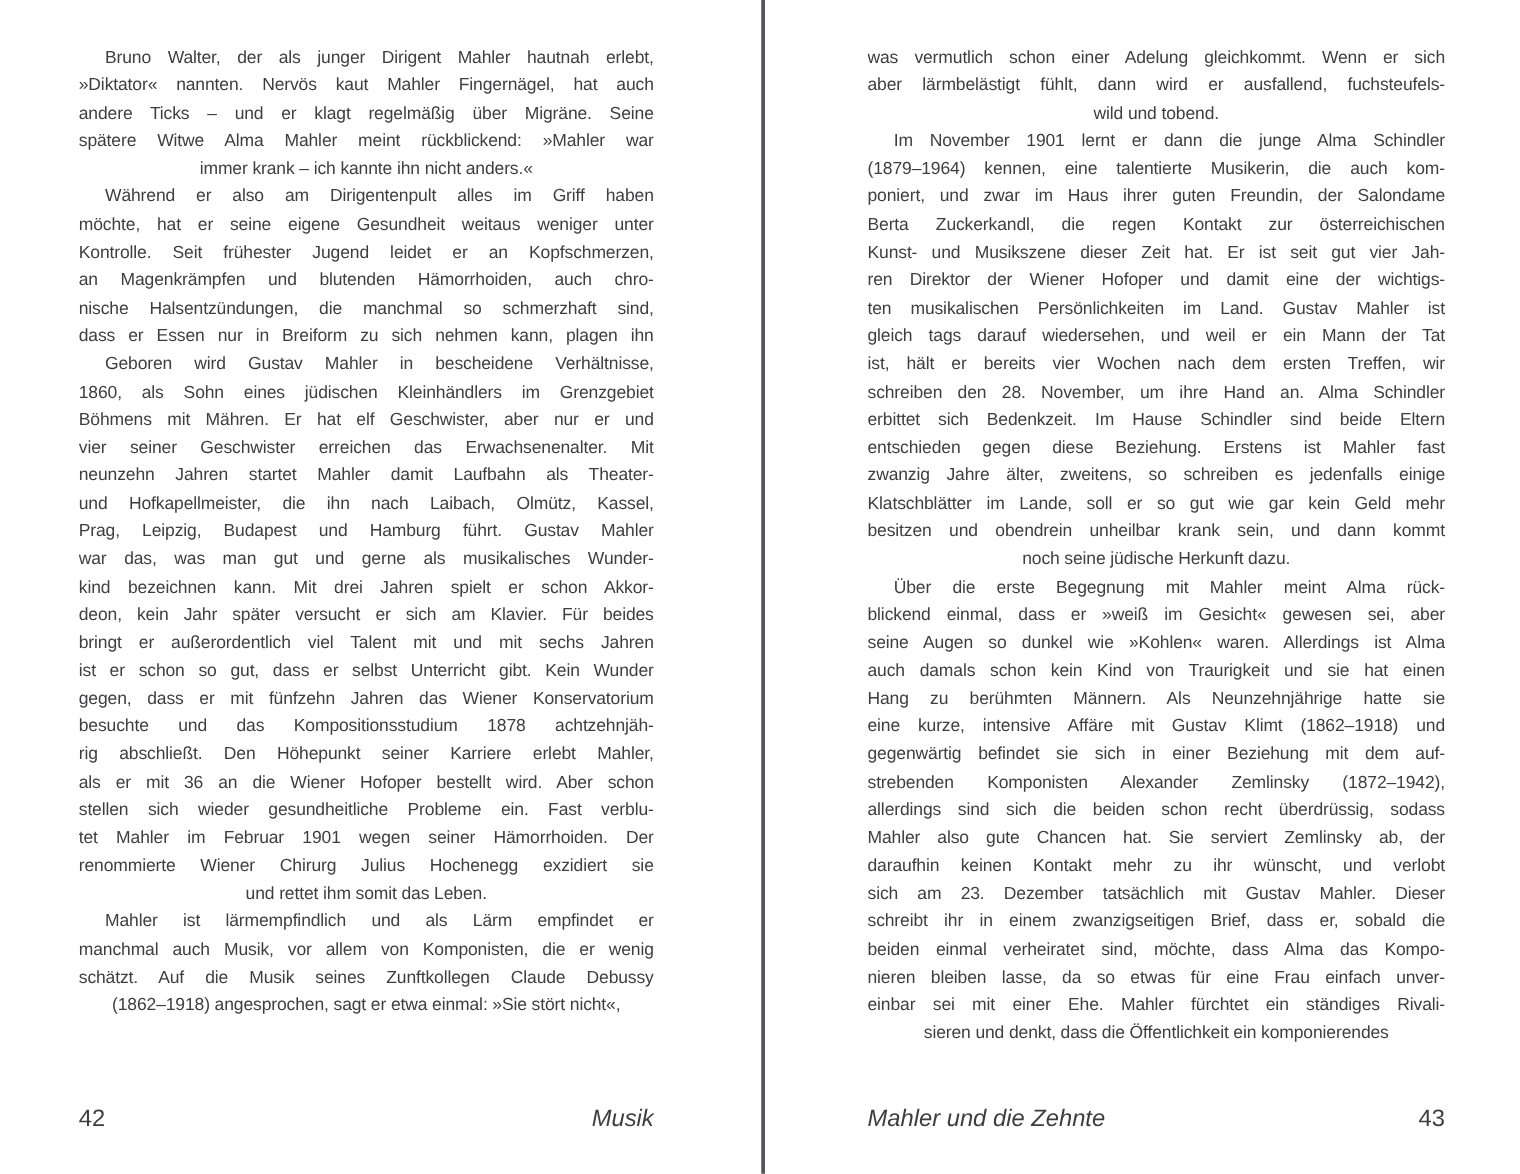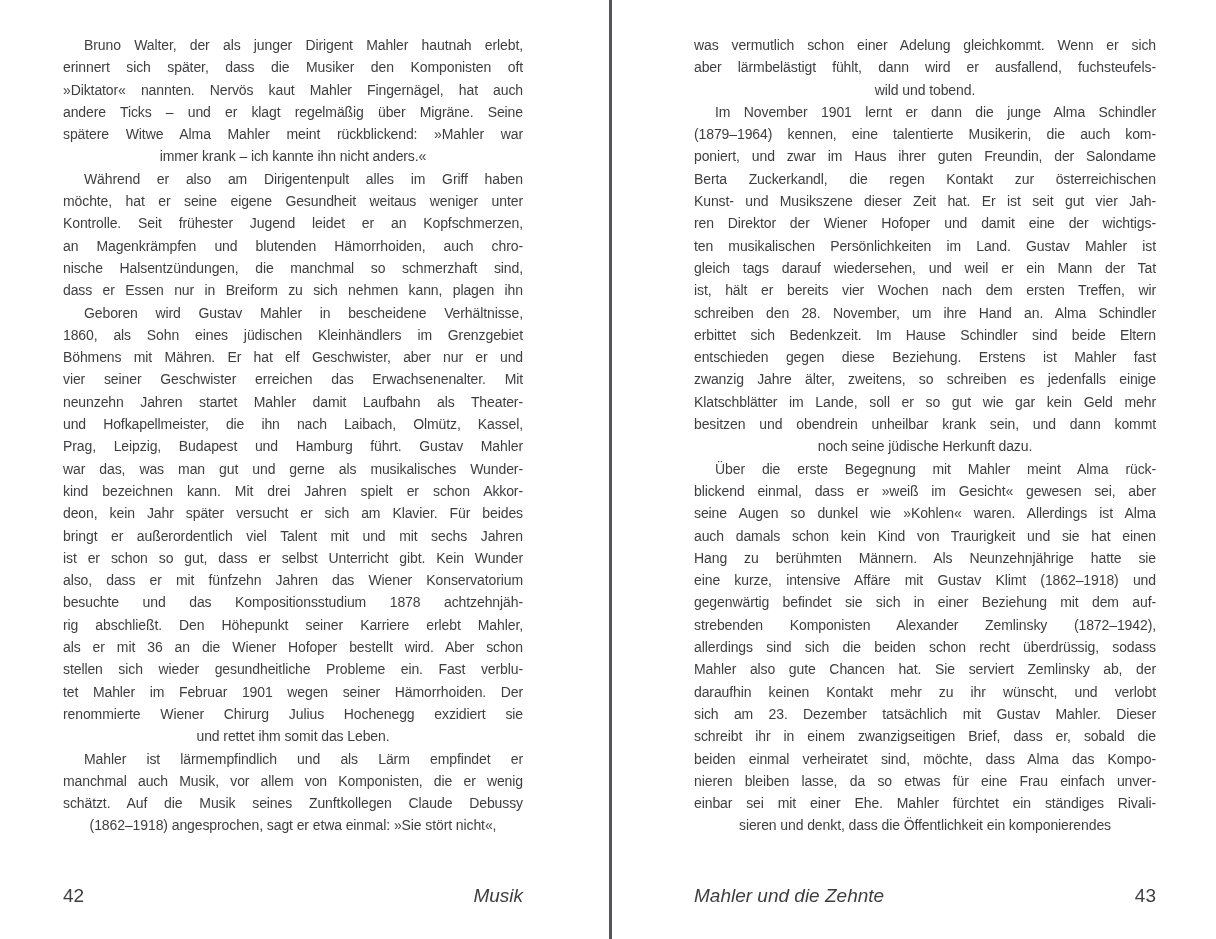--- a/index.html
+++ b/index.html
@@ -57,21 +57,20 @@
   .running-title { font-style: italic; }
 </style>
 </head>
 <body>
 
 <div class="spread">
 
   <div class="page page-left">
     <div class="page-body">
         <div class="line indent">Bruno Walter, der als junger Dirigent Mahler hautnah erlebt,</div>
-        <div class="line">erinnert sich später, dass die Musiker den Komponisten oft</div>
         <div class="line">»Diktator« nannten. Nervös kaut Mahler Fingernägel, hat auch</div>
         <div class="line">andere Ticks – und er klagt regelmäßig über Migräne. Seine</div>
         <div class="line">spätere Witwe Alma Mahler meint rückblickend: »Mahler war</div>
         <div class="line last">immer krank – ich kannte ihn nicht anders.«</div>
         <div class="line indent">Während er also am Dirigentenpult alles im Griff haben</div>
         <div class="line">möchte, hat er seine eigene Gesundheit weitaus weniger unter</div>
         <div class="line">Kontrolle. Seit frühester Jugend leidet er an Kopfschmerzen,</div>
         <div class="line">an Magenkrämpfen und blutenden Hämorrhoiden, auch chro-</div>
         <div class="line">nische Halsentzündungen, die manchmal so schmerzhaft sind,</div>
         <div class="line">dass er Essen nur in Breiform zu sich nehmen kann, plagen ihn</div>
@@ -80,21 +79,21 @@
         <div class="line">Böhmens mit Mähren. Er hat elf Geschwister, aber nur er und</div>
         <div class="line">vier seiner Geschwister erreichen das Erwachsenenalter. Mit</div>
         <div class="line">neunzehn Jahren startet Mahler damit Laufbahn als Theater-</div>
         <div class="line">und Hofkapellmeister, die ihn nach Laibach, Olmütz, Kassel,</div>
         <div class="line">Prag, Leipzig, Budapest und Hamburg führt. Gustav Mahler</div>
         <div class="line">war das, was man gut und gerne als musikalisches Wunder-</div>
         <div class="line">kind bezeichnen kann. Mit drei Jahren spielt er schon Akkor-</div>
         <div class="line">deon, kein Jahr später versucht er sich am Klavier. Für beides</div>
         <div class="line">bringt er außerordentlich viel Talent mit und mit sechs Jahren</div>
         <div class="line">ist er schon so gut, dass er selbst Unterricht gibt. Kein Wunder</div>
-        <div class="line">also, dass er mit fünfzehn Jahren das Wiener Konservatorium</div>
+        <div class="line">gegen, dass er mit fünfzehn Jahren das Wiener Konservatorium</div>
         <div class="line">besuchte und das Kompositionsstudium 1878 achtzehnjäh-</div>
         <div class="line">rig abschließt. Den Höhepunkt seiner Karriere erlebt Mahler,</div>
         <div class="line">als er mit 36 an die Wiener Hofoper bestellt wird. Aber schon</div>
         <div class="line">stellen sich wieder gesundheitliche Probleme ein. Fast verblu-</div>
         <div class="line">tet Mahler im Februar 1901 wegen seiner Hämorrhoiden. Der</div>
         <div class="line">renommierte Wiener Chirurg Julius Hochenegg exzidiert sie</div>
         <div class="line last">und rettet ihm somit das Leben.</div>
         <div class="line indent">Mahler ist lärmempfindlich und als Lärm empfindet er</div>
         <div class="line">manchmal auch Musik, vor allem von Komponisten, die er wenig</div>
         <div class="line">schätzt. Auf die Musik seines Zunftkollegen Claude Debussy</div>

